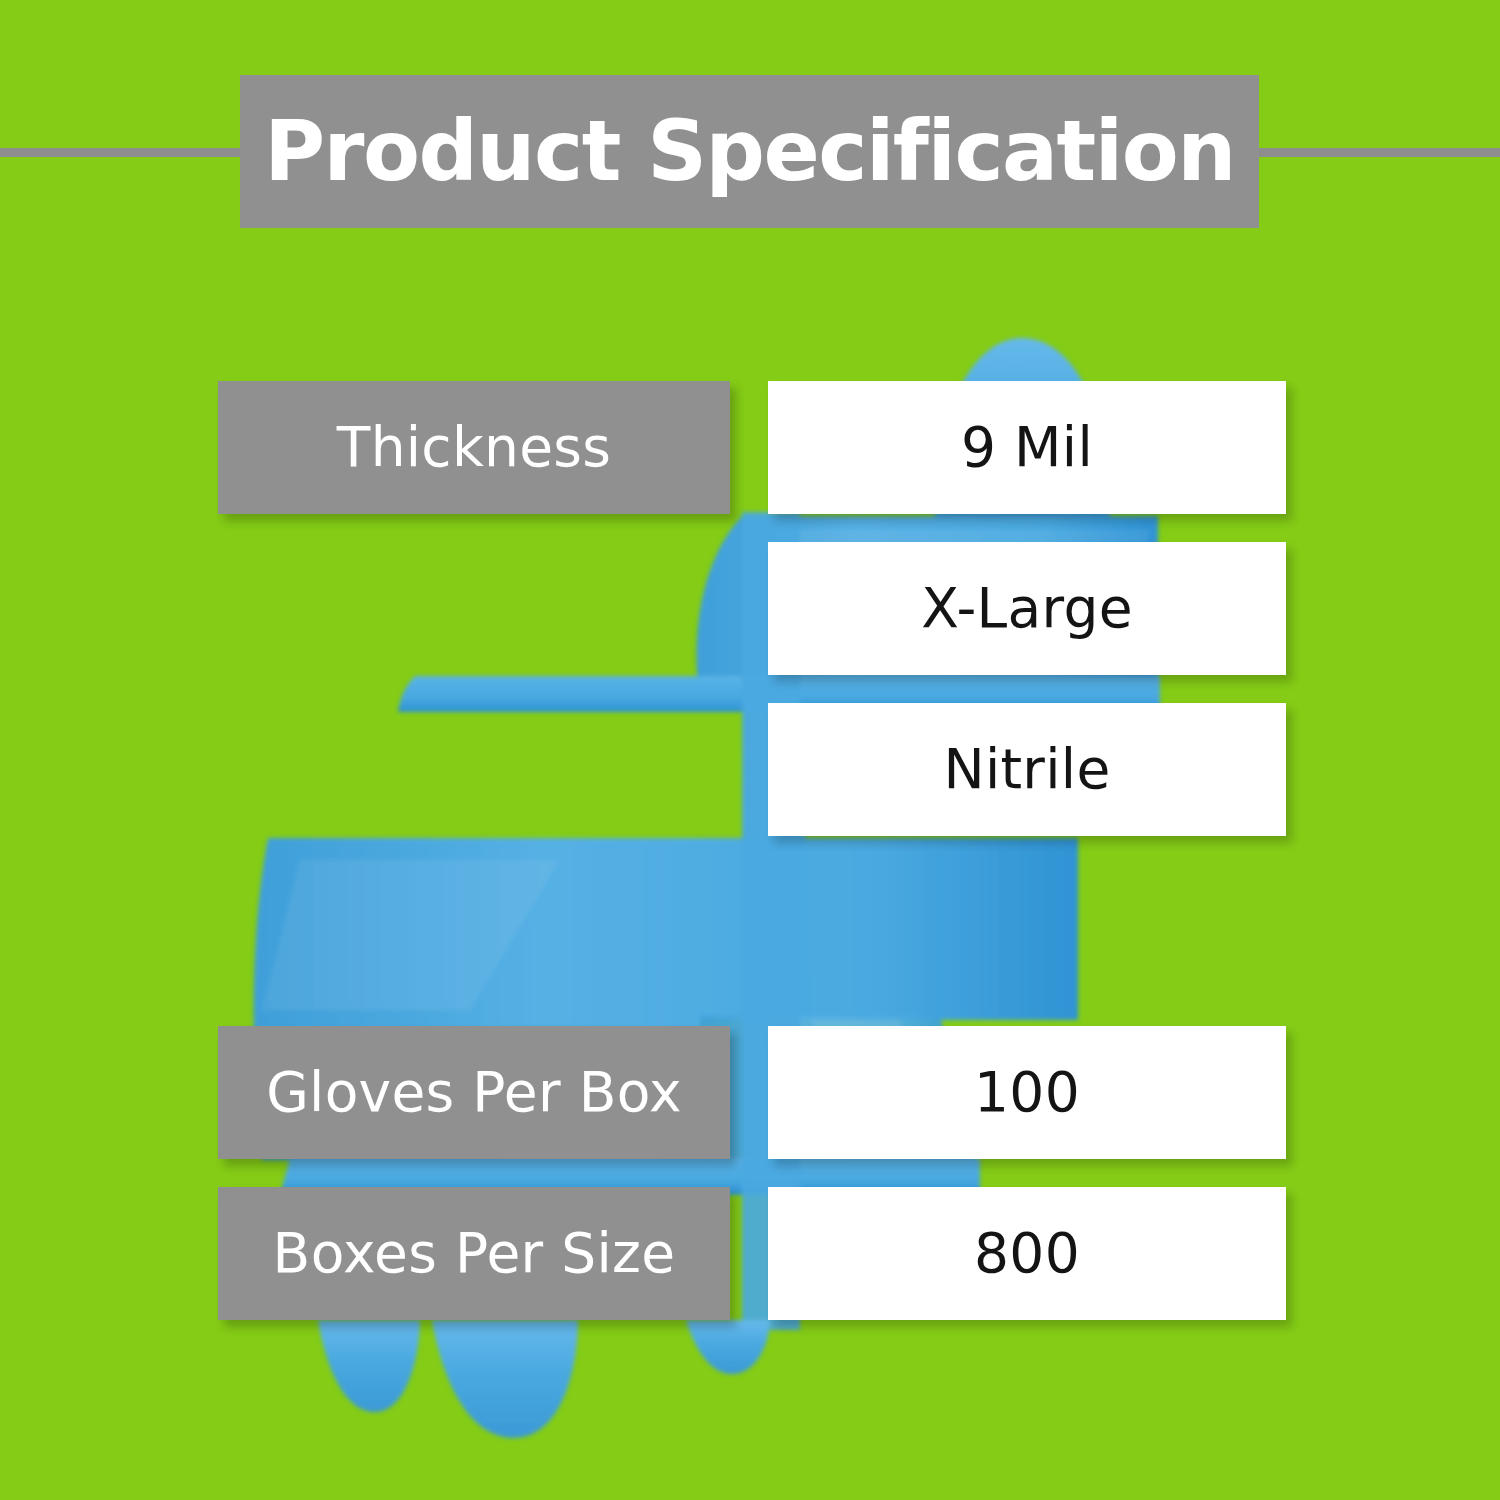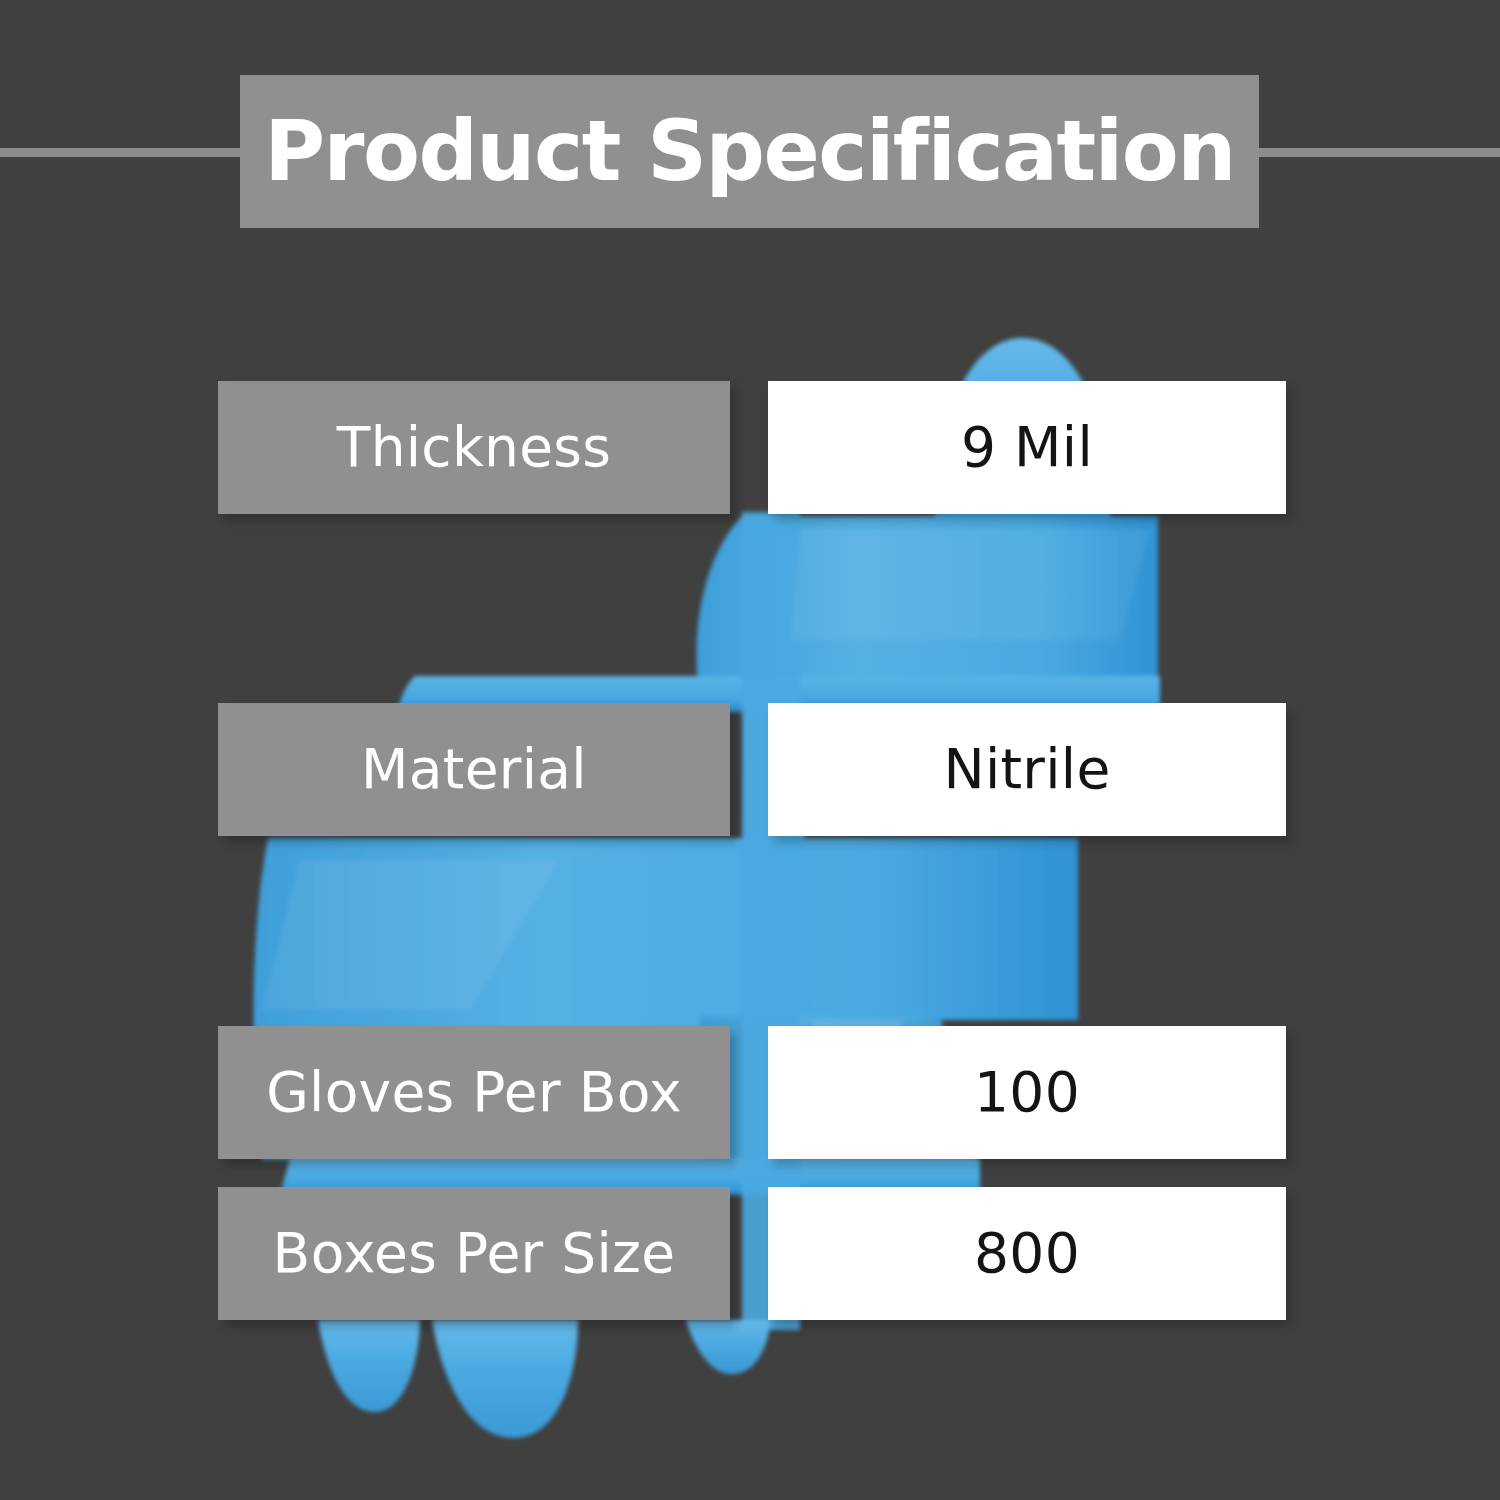--- a/index.html
+++ b/index.html
@@ -14,21 +14,21 @@
     overflow: hidden;
     position: relative;
   }
 
   
   #page {
     position: absolute;
     inset: 0;
     width: 1500px;
     height: 1500px;
-    background: #404040;
+    background: #84cc16;
     overflow: hidden;
   }
 
   
   #header-zone {
     position: absolute;
     left: 0;
     top: 0;
     width: 1500px;
     height: 300px;
@@ -196,26 +196,26 @@
     <div class="spec-row" style="top:381px">
       <div class="label-cell">
         <span class="label-text">Thickness</span>
       </div>
       <div class="value-cell">
         <span class="value-text">9 Mil</span>
       </div>
     </div>
 
     <div class="spec-row" style="top:542px">
+      <div class="value-cell">
+        <span class="value-text">X-Large</span>
+      </div>
     </div>
 
     <div class="spec-row" style="top:703px">
-      <div class="label-cell">
-        <span class="label-text">Material</span>
-      </div>
       <div class="value-cell">
         <span class="value-text">Nitrile</span>
       </div>
     </div>
 
 
     <div class="spec-row" style="top:1026px">
       <div class="label-cell">
         <span class="label-text">Gloves Per Box</span>
       </div>

